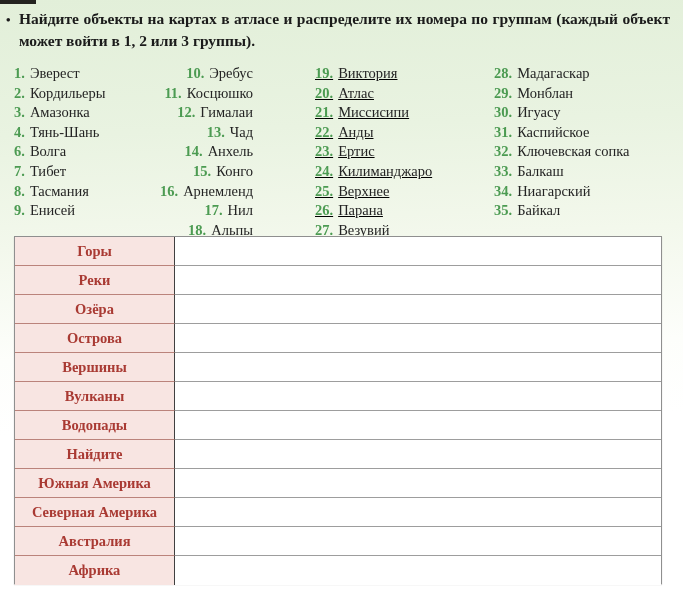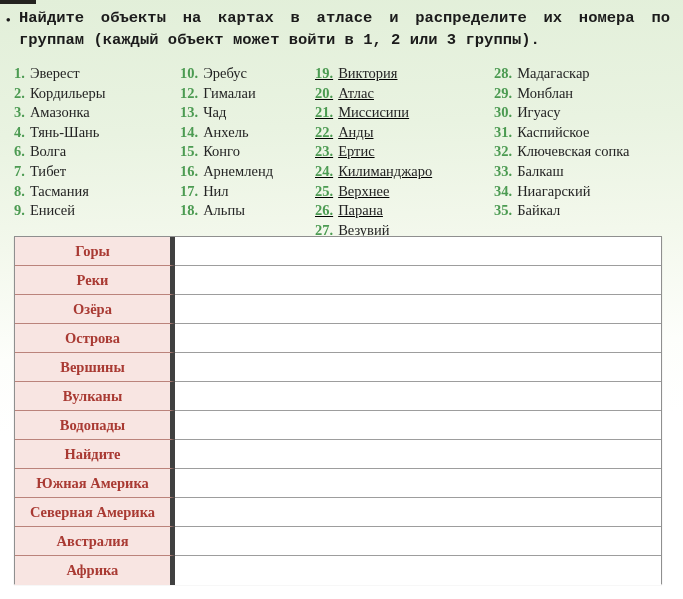--- a/index.html
+++ b/index.html
@@ -7,35 +7,35 @@
        font-family:"Liberation Serif","DejaVu Serif",serif;}
   #page{position:relative;width:683px;height:599px;
         background:linear-gradient(178deg,#e2efd9 0%,#e9f3e1 22%,#f3f8ec 40%,#fdfefb 58%,#ffffff 70%);}
   
   .scan-strip{position:absolute;left:0;top:0;width:36px;height:4px;background:#23231f;}
   
   .task{position:absolute;left:6px;top:8px;width:664px;
         font-size:15.5px;line-height:21.5px;font-weight:600;color:#1b1b1b;
         text-align:justify;}
   .task .bullet{position:absolute;left:0;top:1px;font-size:13px;}
-  .task .tx{display:block;padding-left:13px;font-family:Liberation Mono, monospace;}
+  .task .tx{display:block;padding-left:13px;}
   
   .olist{position:absolute;top:64px;left:0;width:683px;height:168px;}
   .ocol{position:absolute;top:0;}
-  .ocol.c0{left:14px;}  .ocol.c1{left:180px;}  .ocol.c2{left:315px;text-decoration:underline;}  .ocol.c3{left:494px;}
+  .ocol.c0{left:14px;}  .ocol.c1{left:160px;text-align:right;}  .ocol.c2{left:315px;text-decoration:underline;}  .ocol.c3{left:494px;}
   .oitem{height:19.6px;line-height:19.6px;font-size:14.5px;white-space:nowrap;}
   .onum{color:#4c9b52;font-weight:700;margin-right:5px;}
   .onm{color:#242424;font-weight:500;}
   
   .atable{position:absolute;left:14px;top:236px;width:648px;height:348px;
           border:1px solid #8f8f8f;box-sizing:border-box;background:#ffffff;
           box-shadow:0 1px 1px rgba(120,120,120,.35);}
   .trow{display:flex;height:29px;box-sizing:border-box;}
   .tlabel{width:160px;box-sizing:border-box;background:#f8e5e2;
-          border-right:5px solid #404040;border-bottom:1px solid #bb837b;
+          border-right:1px solid #404040;border-bottom:1px solid #bb837b;
           color:#a93a33;font-weight:700;font-size:14.5px;
           display:flex;align-items:center;justify-content:center;text-align:left;}
   .tvalue{flex:1;box-sizing:border-box;border-bottom:1px solid #9d9d9d;background:#fff;}
   .trow:last-child .tlabel{border-bottom:none;}
   .trow:last-child .tvalue{border-bottom:none;}
 </style>
 </head>
 <body>
 
 <div id="page">
@@ -52,20 +52,21 @@
       <div class="oitem"><span class="onum">2.</span><span class="onm">Кордильеры</span></div>
       <div class="oitem"><span class="onum">3.</span><span class="onm">Амазонка</span></div>
       <div class="oitem"><span class="onum">4.</span><span class="onm">Тянь-Шань</span></div>
       <div class="oitem"><span class="onum">6.</span><span class="onm">Волга</span></div>
       <div class="oitem"><span class="onum">7.</span><span class="onm">Тибет</span></div>
       <div class="oitem"><span class="onum">8.</span><span class="onm">Тасмания</span></div>
       <div class="oitem"><span class="onum">9.</span><span class="onm">Енисей</span></div>
     </div>
     <div class="ocol c1">
       <div class="oitem"><span class="onum">10.</span><span class="onm">Эребус</span></div>
+      <div class="oitem"><span class="onum">11.</span><span class="onm">Косцюшко</span></div>
       <div class="oitem"><span class="onum">12.</span><span class="onm">Гималаи</span></div>
       <div class="oitem"><span class="onum">13.</span><span class="onm">Чад</span></div>
       <div class="oitem"><span class="onum">14.</span><span class="onm">Анхель</span></div>
       <div class="oitem"><span class="onum">15.</span><span class="onm">Конго</span></div>
       <div class="oitem"><span class="onum">16.</span><span class="onm">Арнемленд</span></div>
       <div class="oitem"><span class="onum">17.</span><span class="onm">Нил</span></div>
       <div class="oitem"><span class="onum">18.</span><span class="onm">Альпы</span></div>
     </div>
     <div class="ocol c2">
       <div class="oitem"><span class="onum">19.</span><span class="onm">Виктория</span></div>

